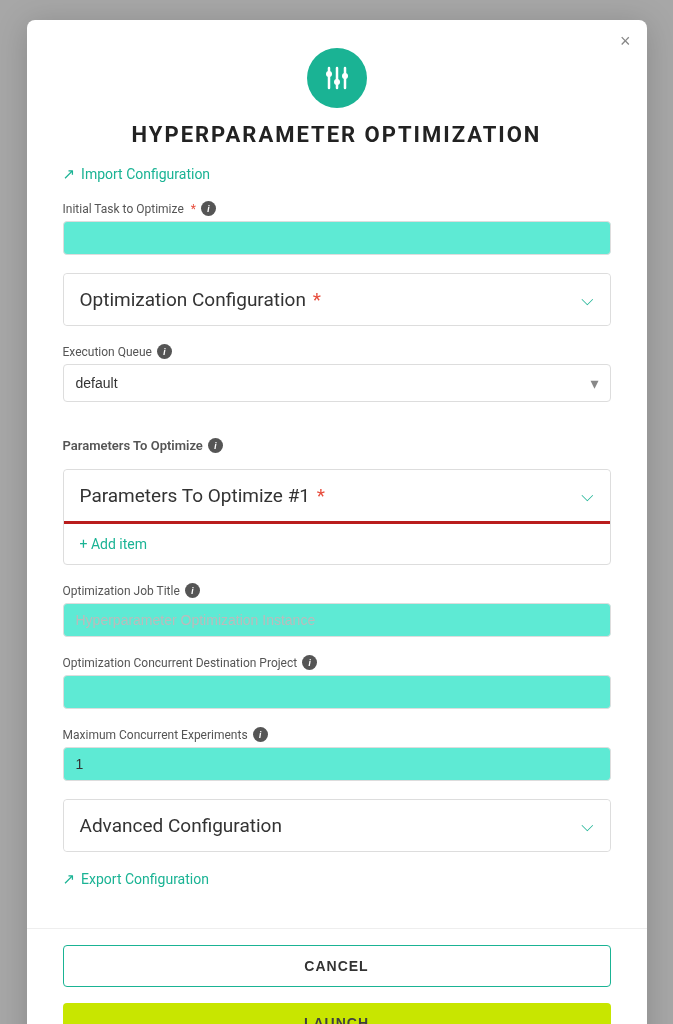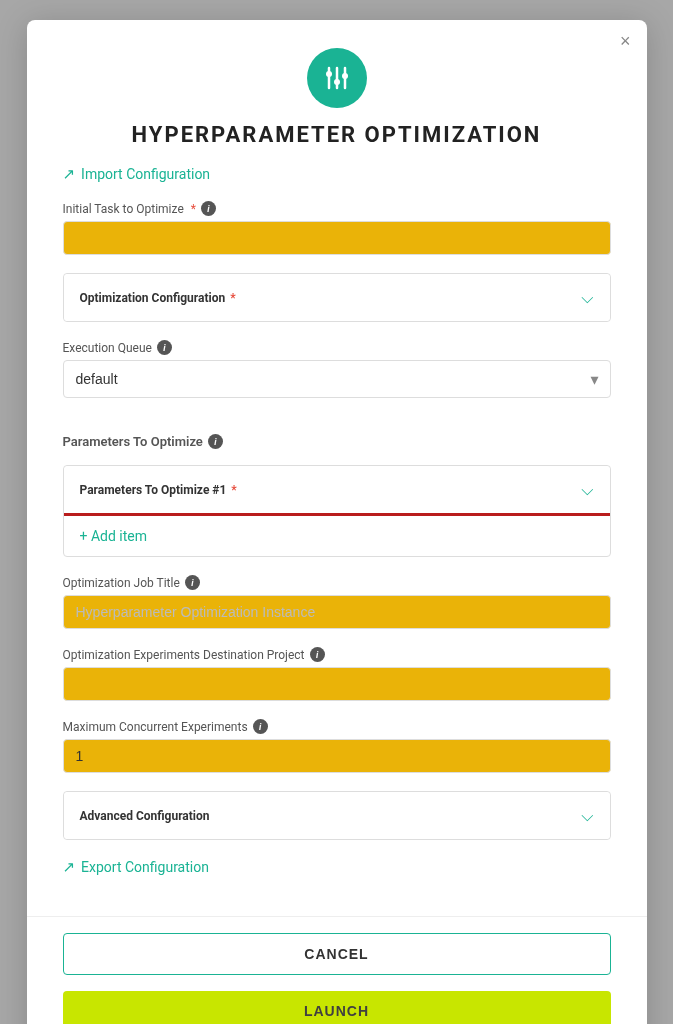--- a/index.html
+++ b/index.html
@@ -105,42 +105,42 @@
       cursor: default;
     }
     .text-input {
       width: 100%;
       border: 1px solid #ddd;
       border-radius: 4px;
       padding: 8px 12px;
       font-size: 14px;
       color: #333;
       outline: none;
-      background: #eab308;
+      background: #5eead4;
     }
     .text-input::placeholder { color: #bbb; }
     .field-group { margin-bottom: 18px; }
     .collapsible-panel {
       border: 1px solid #ddd;
       border-radius: 4px;
       margin-bottom: 18px;
     }
     .collapsible-header {
       display: flex;
       align-items: center;
       justify-content: space-between;
       padding: 14px 16px;
       cursor: pointer;
       background: #fff;
       border-radius: 4px;
     }
     .collapsible-header .panel-title {
-      font-size: 12px;
+      font-size: 19px;
       color: #333;
-      font-weight: 700;
+      font-weight: 400;
     }
     .collapsible-header .required { color: #e74c3c; margin-left: 2px; }
     .chevron-icon {
       color: #1ab394;
       font-size: 16px;
     }
     .select-wrapper {
       position: relative;
       margin-bottom: 36px;
     }
@@ -320,21 +320,21 @@
       <div class="field-group">
         <div class="field-label">
           <span>Optimization Job Title</span>
           <span class="info-icon">i</span>
         </div>
         <input class="text-input" type="text" placeholder="Hyperparameter Optimization Instance" style="">
       </div>
 
       <div class="field-group">
         <div class="field-label">
-          <span>Optimization Experiments Destination Project</span>
+          <span>Optimization Concurrent Destination Project</span>
           <span class="info-icon">i</span>
         </div>
         <input class="text-input" type="text" style="">
       </div>
 
       <div class="field-group">
         <div class="field-label">
           <span>Maximum Concurrent Experiments</span>
           <span class="info-icon">i</span>
         </div>

